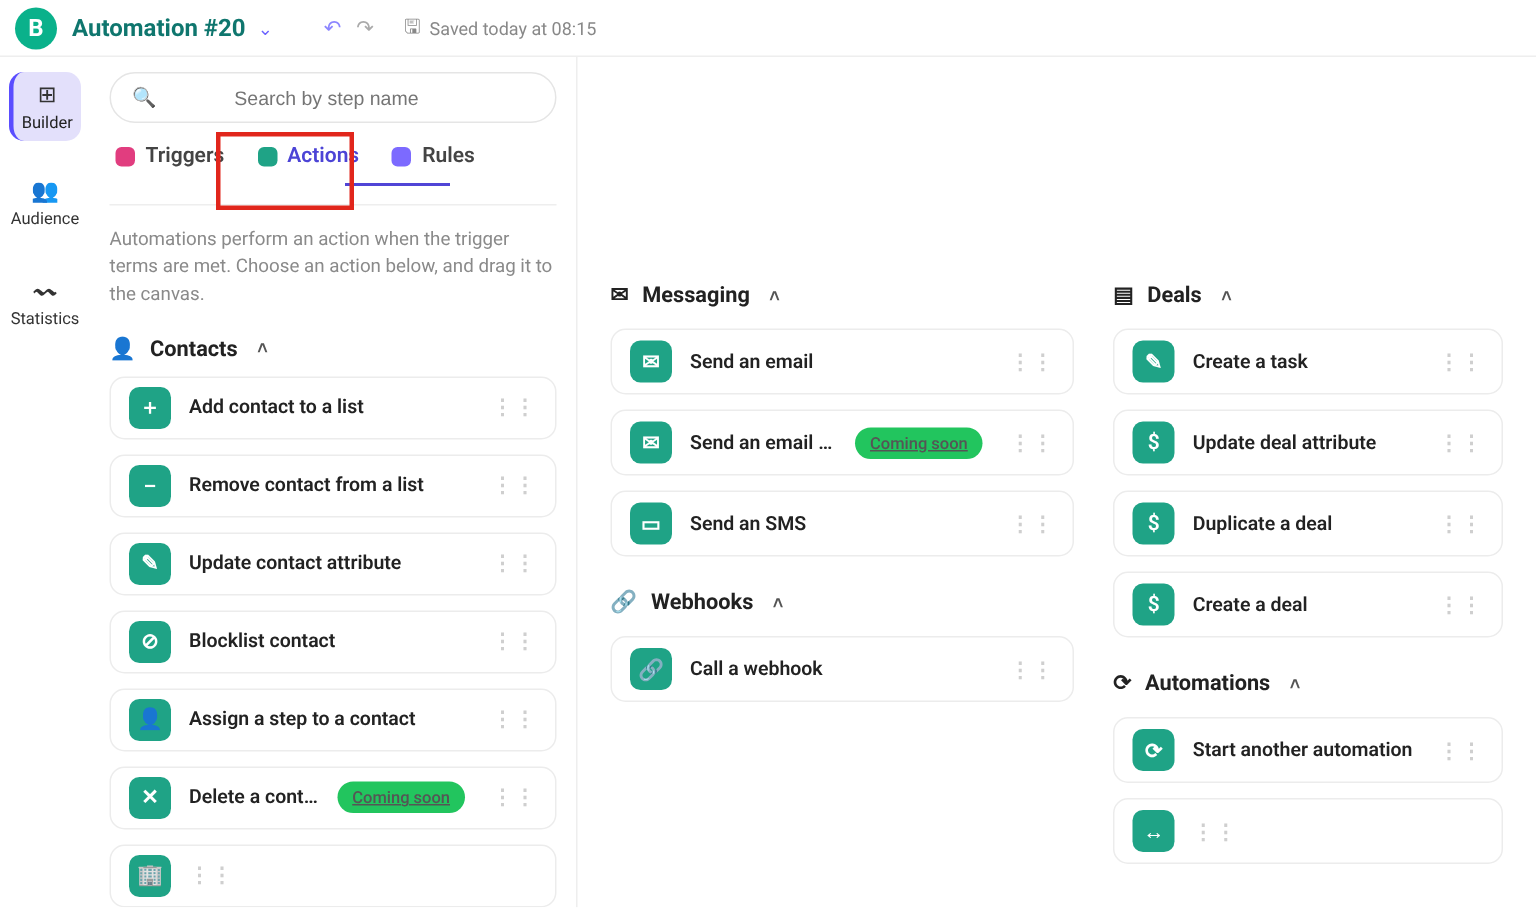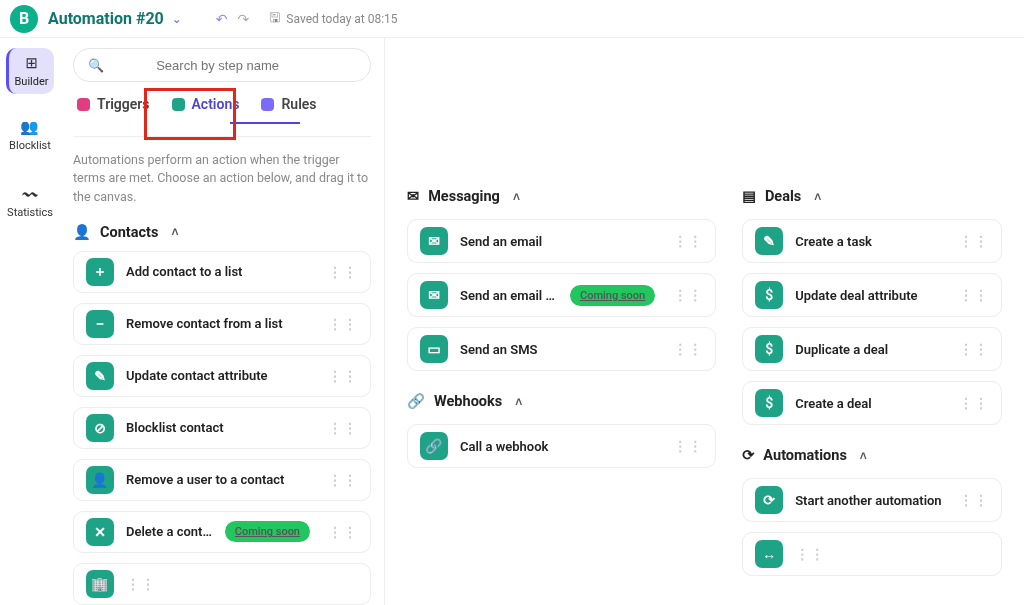--- a/index.html
+++ b/index.html
@@ -171,21 +171,21 @@
 
 <div class="main">
 
   <div class="rail">
     <div class="rail-item active">
       <span class="rail-icon">⊞</span>
       <span>Builder</span>
     </div>
     <div class="rail-item">
       <span class="rail-icon">👥</span>
-      <span>Blocklist</span>
+      <span>Audience</span>
     </div>
     <div class="rail-item">
       <span class="rail-icon">〰</span>
       <span>Statistics</span>
     </div>
   </div>
 
   <div class="content">
 
     <div class="side-panel">
@@ -237,21 +237,21 @@
         <div class="card-label">Update contact attribute</div>
         <div class="drag-handle">⋮⋮</div>
       </div>
       <div class="card">
         <div class="card-icon">⊘</div>
         <div class="card-label">Blocklist contact</div>
         <div class="drag-handle">⋮⋮</div>
       </div>
       <div class="card">
         <div class="card-icon">👤</div>
-        <div class="card-label">Remove a user to a contact</div>
+        <div class="card-label">Assign a step to a contact</div>
         <div class="drag-handle">⋮⋮</div>
       </div>
       <div class="card">
         <div class="card-icon">✕</div>
         <div class="card-label">Delete a contact</div>
         <div class="badge">Coming soon</div>
         <div class="drag-handle">⋮⋮</div>
       </div>
       <div class="card">
         <div class="card-icon">🏢</div>

